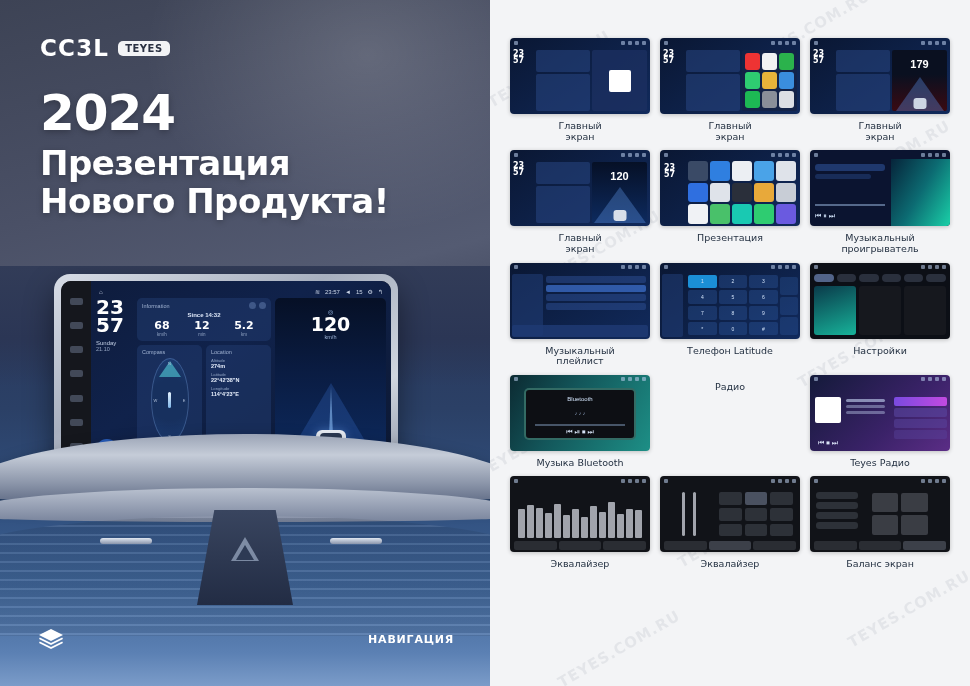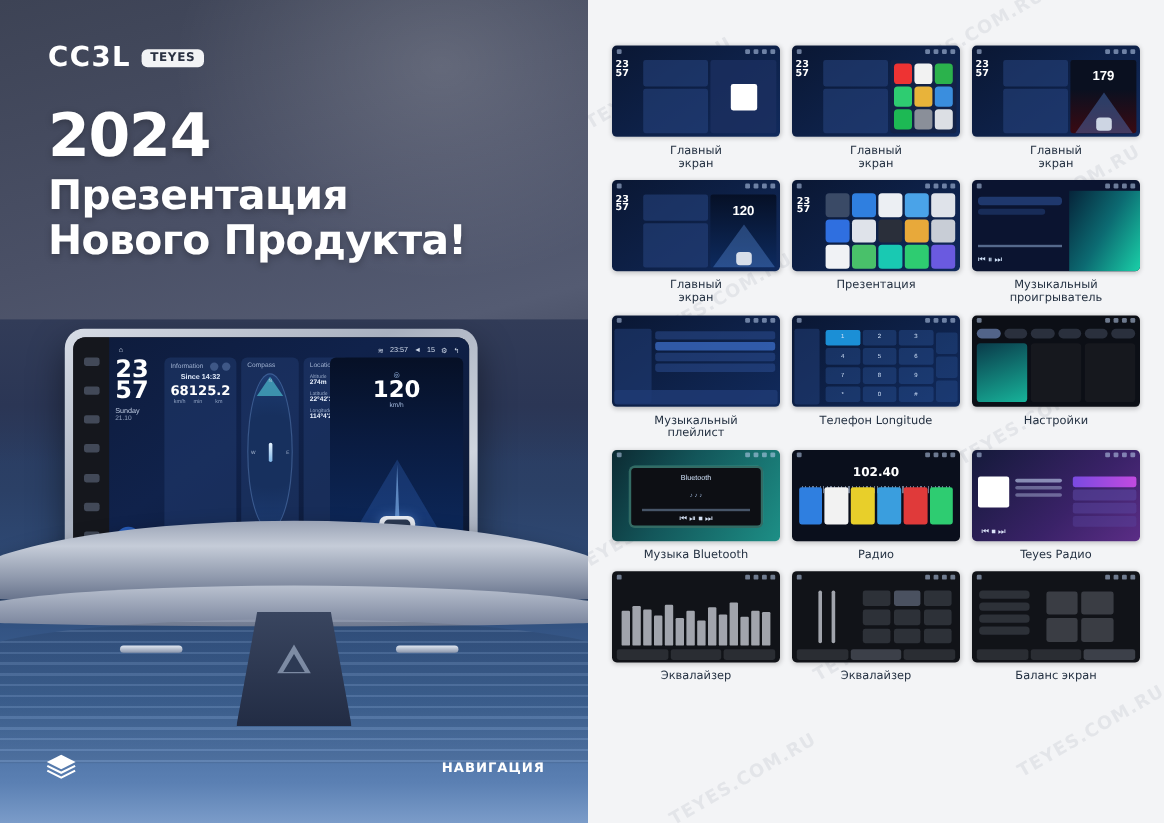--- a/index.html
+++ b/index.html
@@ -111,21 +111,21 @@
   .hu-body{display:flex;gap:4px;height:calc(100% - 14px);}
   .hu-left{width:37px;display:flex;flex-direction:column;}
   .hu-time{color:#fff;font-size:20px;font-weight:bold;line-height:.92;font-family:"DejaVu Sans",sans-serif;}
   .hu-day{color:#c2cee4;font-size:6px;margin-top:5px;}
   .hu-date{color:#93a3c0;font-size:5.5px;}
   .hu-nav-fab{
     margin-top:auto;width:22px;height:22px;border-radius:50%;
     background:linear-gradient(145deg,#2a64c8,#1c3f86);
     display:flex;align-items:center;justify-content:center;color:#fff;font-size:9px;
   }
-  .hu-mid{width:134px;display:flex;flex-direction:row;gap:4px;}
+  .hu-mid{width:134px;display:flex;flex-direction:column;gap:4px;}
   .card{background:rgba(32,58,110,.55);border-radius:5px;padding:4px 5px;}
   .card-h{color:#9fb1d0;font-size:5.5px;display:flex;align-items:center;}
   .card-h .dots{margin-left:auto;display:flex;gap:3px;}
   .dot{width:7px;height:7px;border-radius:50%;background:rgba(120,150,200,.4);}
   .since{color:#dce6f7;font-size:6px;text-align:center;margin:3px 0 2px;font-weight:bold;}
   .stats{display:flex;justify-content:space-around;}
   .stat-v{color:#fff;font-size:11px;font-weight:bold;line-height:1;font-family:"DejaVu Sans",sans-serif;}
   .stat-u{color:#8fa2c2;font-size:4.5px;text-align:center;margin-top:1px;}
   .stat{text-align:center;}
   .row2{display:flex;gap:4px;flex:1;}
@@ -634,21 +634,21 @@
             <span class="dk">*</span>
               <span class="dk">0</span>
               <span class="dk">#</span>
           </div>
           <div style="position:absolute;right:2px;top:14px;bottom:4px;width:13%;display:flex;flex-direction:column;gap:2px">
             <span style="flex:1;background:rgba(50,95,170,.3);border-radius:2px"></span>
             <span style="flex:1;background:rgba(50,95,170,.3);border-radius:2px"></span>
             <span style="flex:1;background:rgba(50,95,170,.3);border-radius:2px"></span>
           </div>
         </div>
-        <div class="cap">Телефон Longitude</div>
+        <div class="cap">Телефон Latitude</div>
       </div>
 
       <div class="cell">
         <div class="thumb" style="background:#0c0f16">
           <div class="t-bar">
               <i></i>
               <i class="r"></i>
               <i></i>
               <i></i>
               <i></i>
@@ -683,39 +683,20 @@
             <div style="position:absolute;top:6px;left:0;right:0;text-align:center;color:#cfe0f7;font-size:6px">Bluetooth</div>
             <div style="position:absolute;top:20px;left:0;right:0;text-align:center;color:#9fb5d8;font-size:5px">♪ ♪ ♪</div>
             <div style="position:absolute;bottom:12px;left:8%;right:8%;height:2px;background:rgba(160,190,230,.4)"></div>
             <div style="position:absolute;bottom:2px;left:0;right:0;text-align:center;color:#d6e2f5;font-size:7px">⏮ ⏯ ⏹ ⏭</div>
           </div>
         </div>
         <div class="cap">Музыка Bluetooth</div>
       </div>
 
       <div class="cell">
-        <div class="thumb" style="background:#0a0f1c">
-          <div class="t-bar">
-              <i></i>
-              <i class="r"></i>
-              <i></i>
-              <i></i>
-              <i></i>
-            </div>
-          <div class="radio-freq">102.40</div>
-          <div style="position:absolute;top:30px;left:6%;right:6%;height:6px;background:repeating-linear-gradient(90deg,rgba(190,210,240,.55) 0 1px,transparent 1px 3px)"></div>
-          <div class="radio-presets">
-            <span class="rp" style="background:#2f7fe0"></span>
-              <span class="rp" style="background:#f2f2f2"></span>
-            <span class="rp" style="background:#e8cf2a"></span>
-              <span class="rp" style="background:#3a9ede"></span>
-            <span class="rp" style="background:#e03a3a"></span>
-              <span class="rp" style="background:#2ecc71"></span>
-          </div>
-        </div>
         <div class="cap">Радио</div>
       </div>
 
       <div class="cell">
         <div class="thumb grad-purple">
           <div class="t-bar">
               <i></i>
               <i class="r"></i>
               <i></i>
               <i></i>

